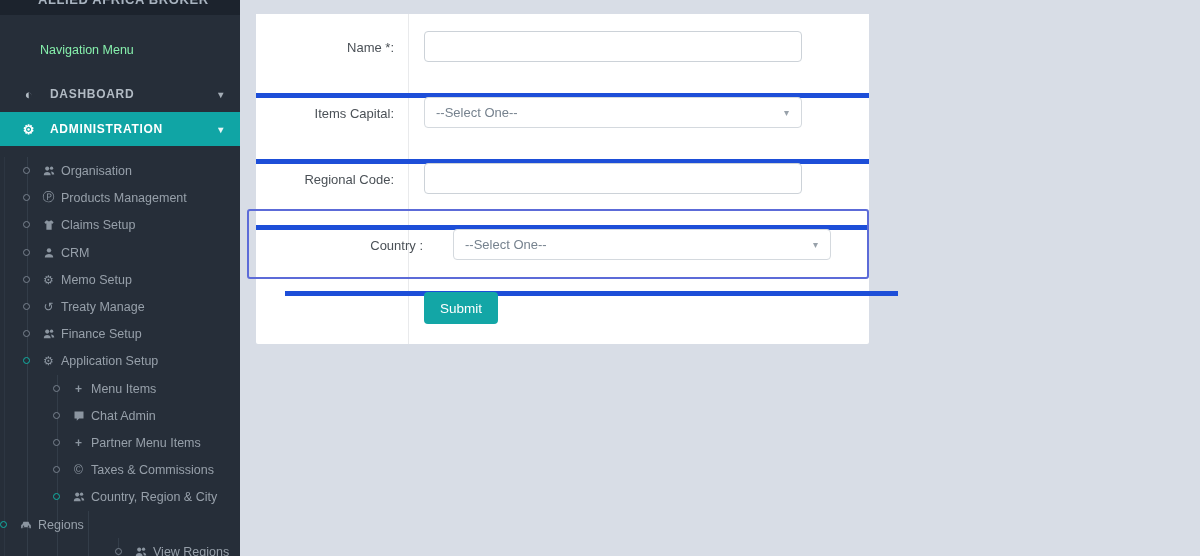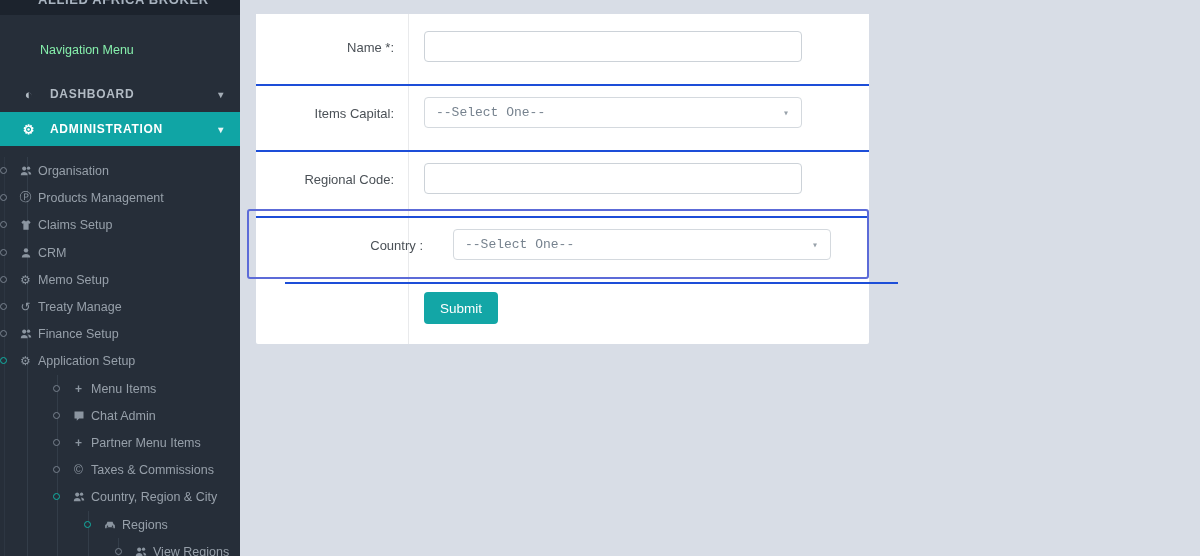--- a/index.html
+++ b/index.html
@@ -27,45 +27,45 @@
   #guide-d{left:88px;top:511px;height:45px;}
   #guide-e{left:118px;top:538px;height:18px;}
 
   .titem{position:absolute;width:240px;height:27px;display:flex;align-items:center;
        color:#97a0aa;font-size:12.5px;cursor:pointer;white-space:nowrap;}
   .bullet{width:5px;height:5px;border-radius:50%;border:1px solid #78828e;flex:none;margin-right:11px;background:#262e39;}
   .titem.active .bullet{border-color:#12b0a4;}
   .iwrap{width:15px;flex:none;margin-right:5px;display:flex;align-items:center;justify-content:center;
        color:#8b95a0;font-size:12px;}
   .iwrap svg{width:12px;height:12px;fill:currentColor;}
-  .lvl1{} .lvl2{padding-left:53px;} .lvl3{padding-left:84px;} .lvl4{padding-left:115px;}
+  .lvl1{padding-left:23px;} .lvl2{padding-left:53px;} .lvl3{} .lvl4{padding-left:115px;}
 
   
   #panel{position:absolute;left:256px;top:14px;width:613px;}
   #panel-header{height:34px;background:#222c3a;border-radius:3px 3px 0 0;position:relative;
        display:flex;align-items:center;}
   #panel-title{color:#ffffff;font-size:13px;font-weight:600;margin-left:13px;}
   .hbtn{position:absolute;top:7px;width:21px;height:21px;border-radius:50%;display:flex;
        align-items:center;justify-content:center;color:#fff;cursor:pointer;border:none;}
   #edit-btn{right:42px;background:#aeb6bd;font-size:10px;}
   #collapse-btn{right:13px;background:#f5a623;font-size:13px;font-weight:bold;padding-bottom:1px;}
 
   #panel-body{position:relative;background:#ffffff;height:330px;border-radius:0 0 2px 2px;}
   #col-line{position:absolute;left:152px;top:0;bottom:0;width:1px;background:#e9eaec;}
-  .frow{position:absolute;left:0;width:613px;height:72px;border-bottom:2px solid #1d4ed8;box-sizing:border-box;}
+  .frow{position:absolute;left:0;width:613px;height:84px;border-bottom:5px solid #1d4ed8;box-sizing:border-box;}
   #frow-0{top:0;} #frow-1{top:66px;} #frow-2{top:132px;} #frow-3{top:198px;margin-left:29px;}
   #frow-submit{top:264px;height:66px;border-bottom:none;}
   .flabel{position:absolute;left:0;width:138px;top:0;height:66px;display:flex;align-items:center;
        justify-content:flex-end;color:#4a5056;font-size:13px;}
   .fcontrol{position:absolute;left:168px;top:17px;width:378px;height:31px;box-sizing:border-box;}
   input.textbox{width:100%;height:31px;border:1px solid #ccd2d8;border-radius:4px;box-sizing:border-box;
        padding:0 10px;font-size:13px;font-family:"Liberation Sans",sans-serif;color:#444;background:#fff;outline:none;}
   .selectbox{width:100%;height:31px;border:1px solid #d4d9de;border-radius:4px;box-sizing:border-box;
        background:#fff;display:flex;align-items:center;padding:0 11px;color:#76828e;font-size:13px;
-       position:relative;cursor:pointer;font-family:Liberation Mono, monospace;}
+       position:relative;cursor:pointer;}
   .selectbox .scaret{position:absolute;right:12px;color:#98a1aa;font-size:10px;}
   #row-highlight{position:absolute;left:-9px;top:195px;width:622px;height:70px;border:2px solid #5c6bd8;
        border-radius:3px;pointer-events:none;box-sizing:border-box;}
   #submit-btn{position:absolute;left:168px;top:14px;height:32px;padding:0 16px;background:#13a6a6;
        color:#ffffff;border:none;border-radius:4px;font-size:13.5px;cursor:pointer;
        font-family:"Liberation Sans",sans-serif;}
 </style>
 </head>
 <body>
 

